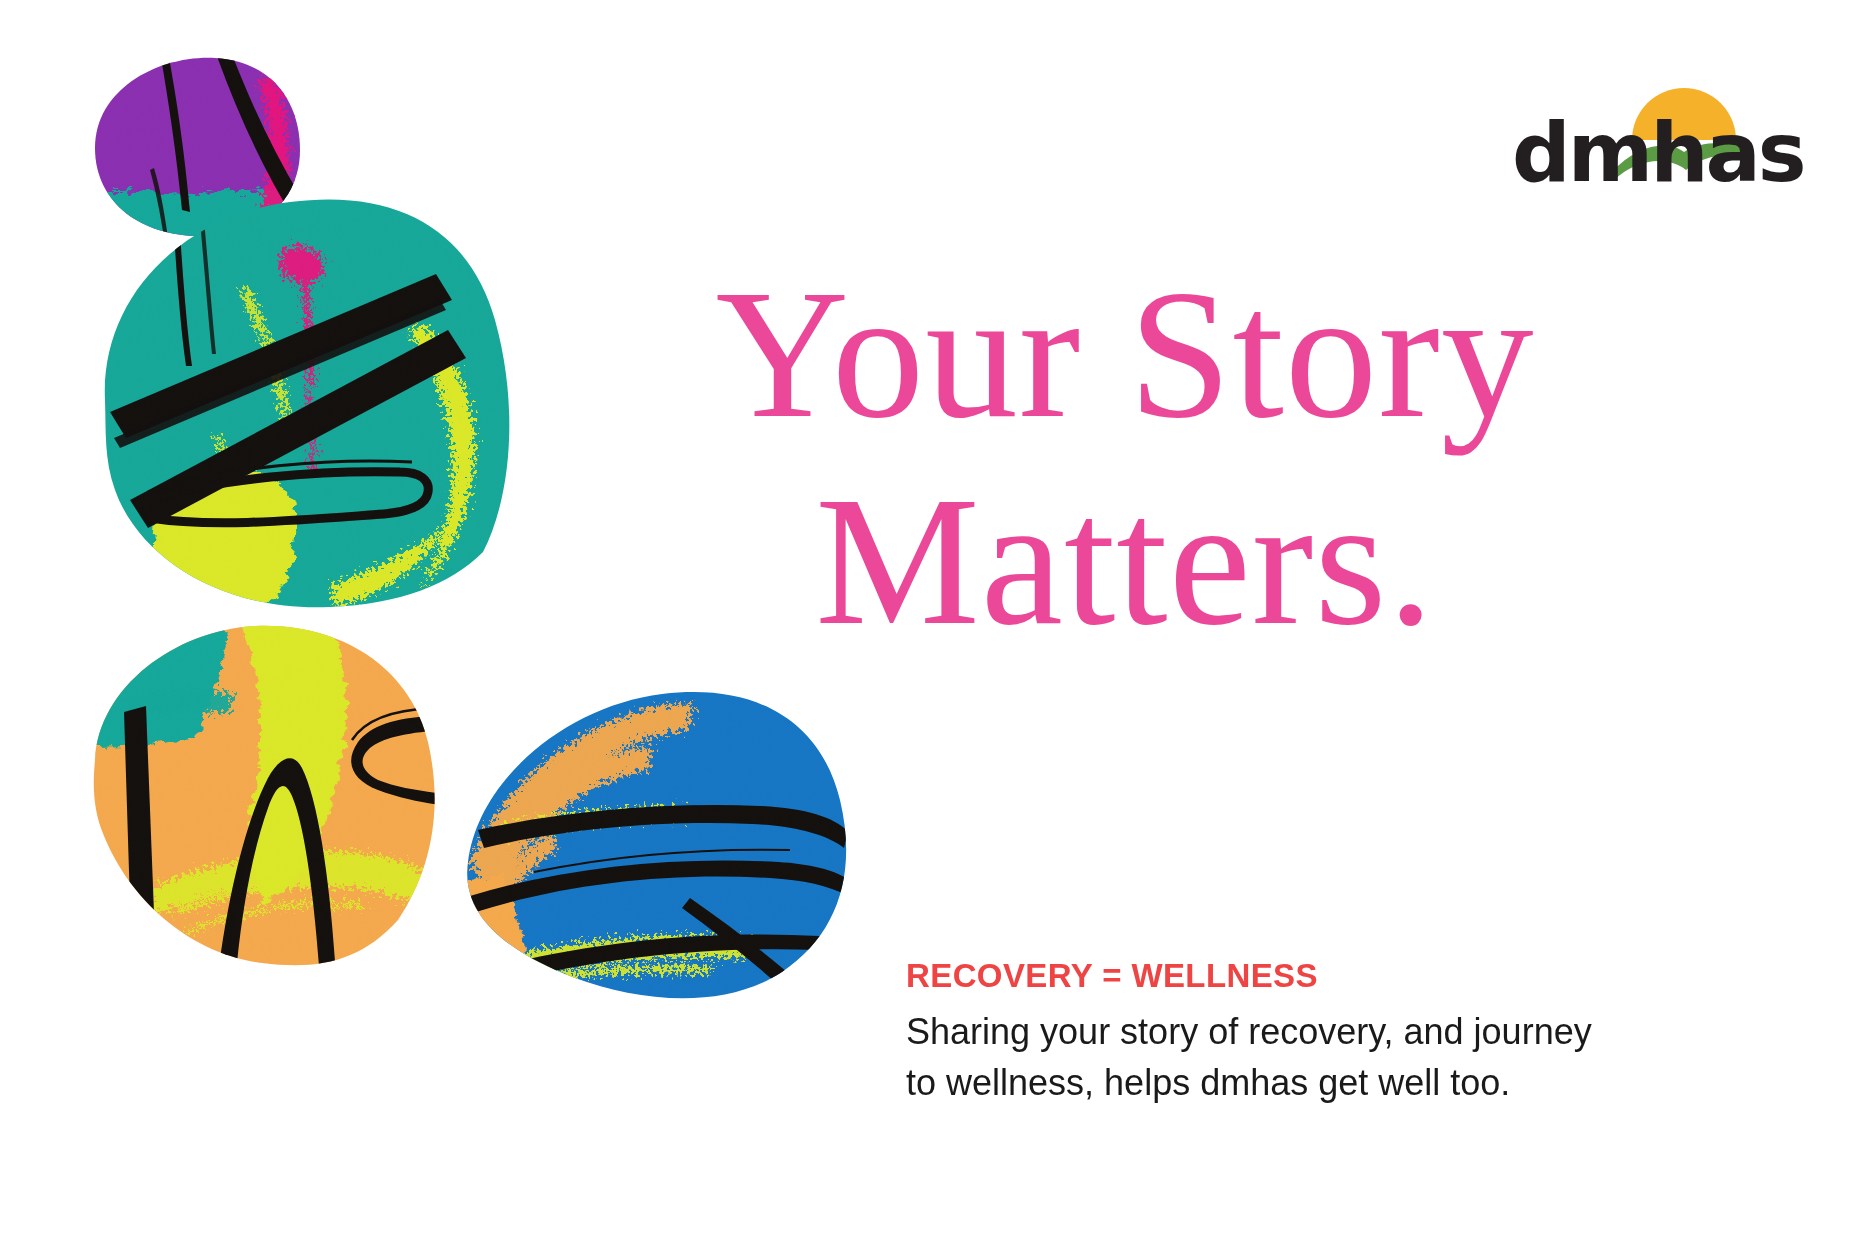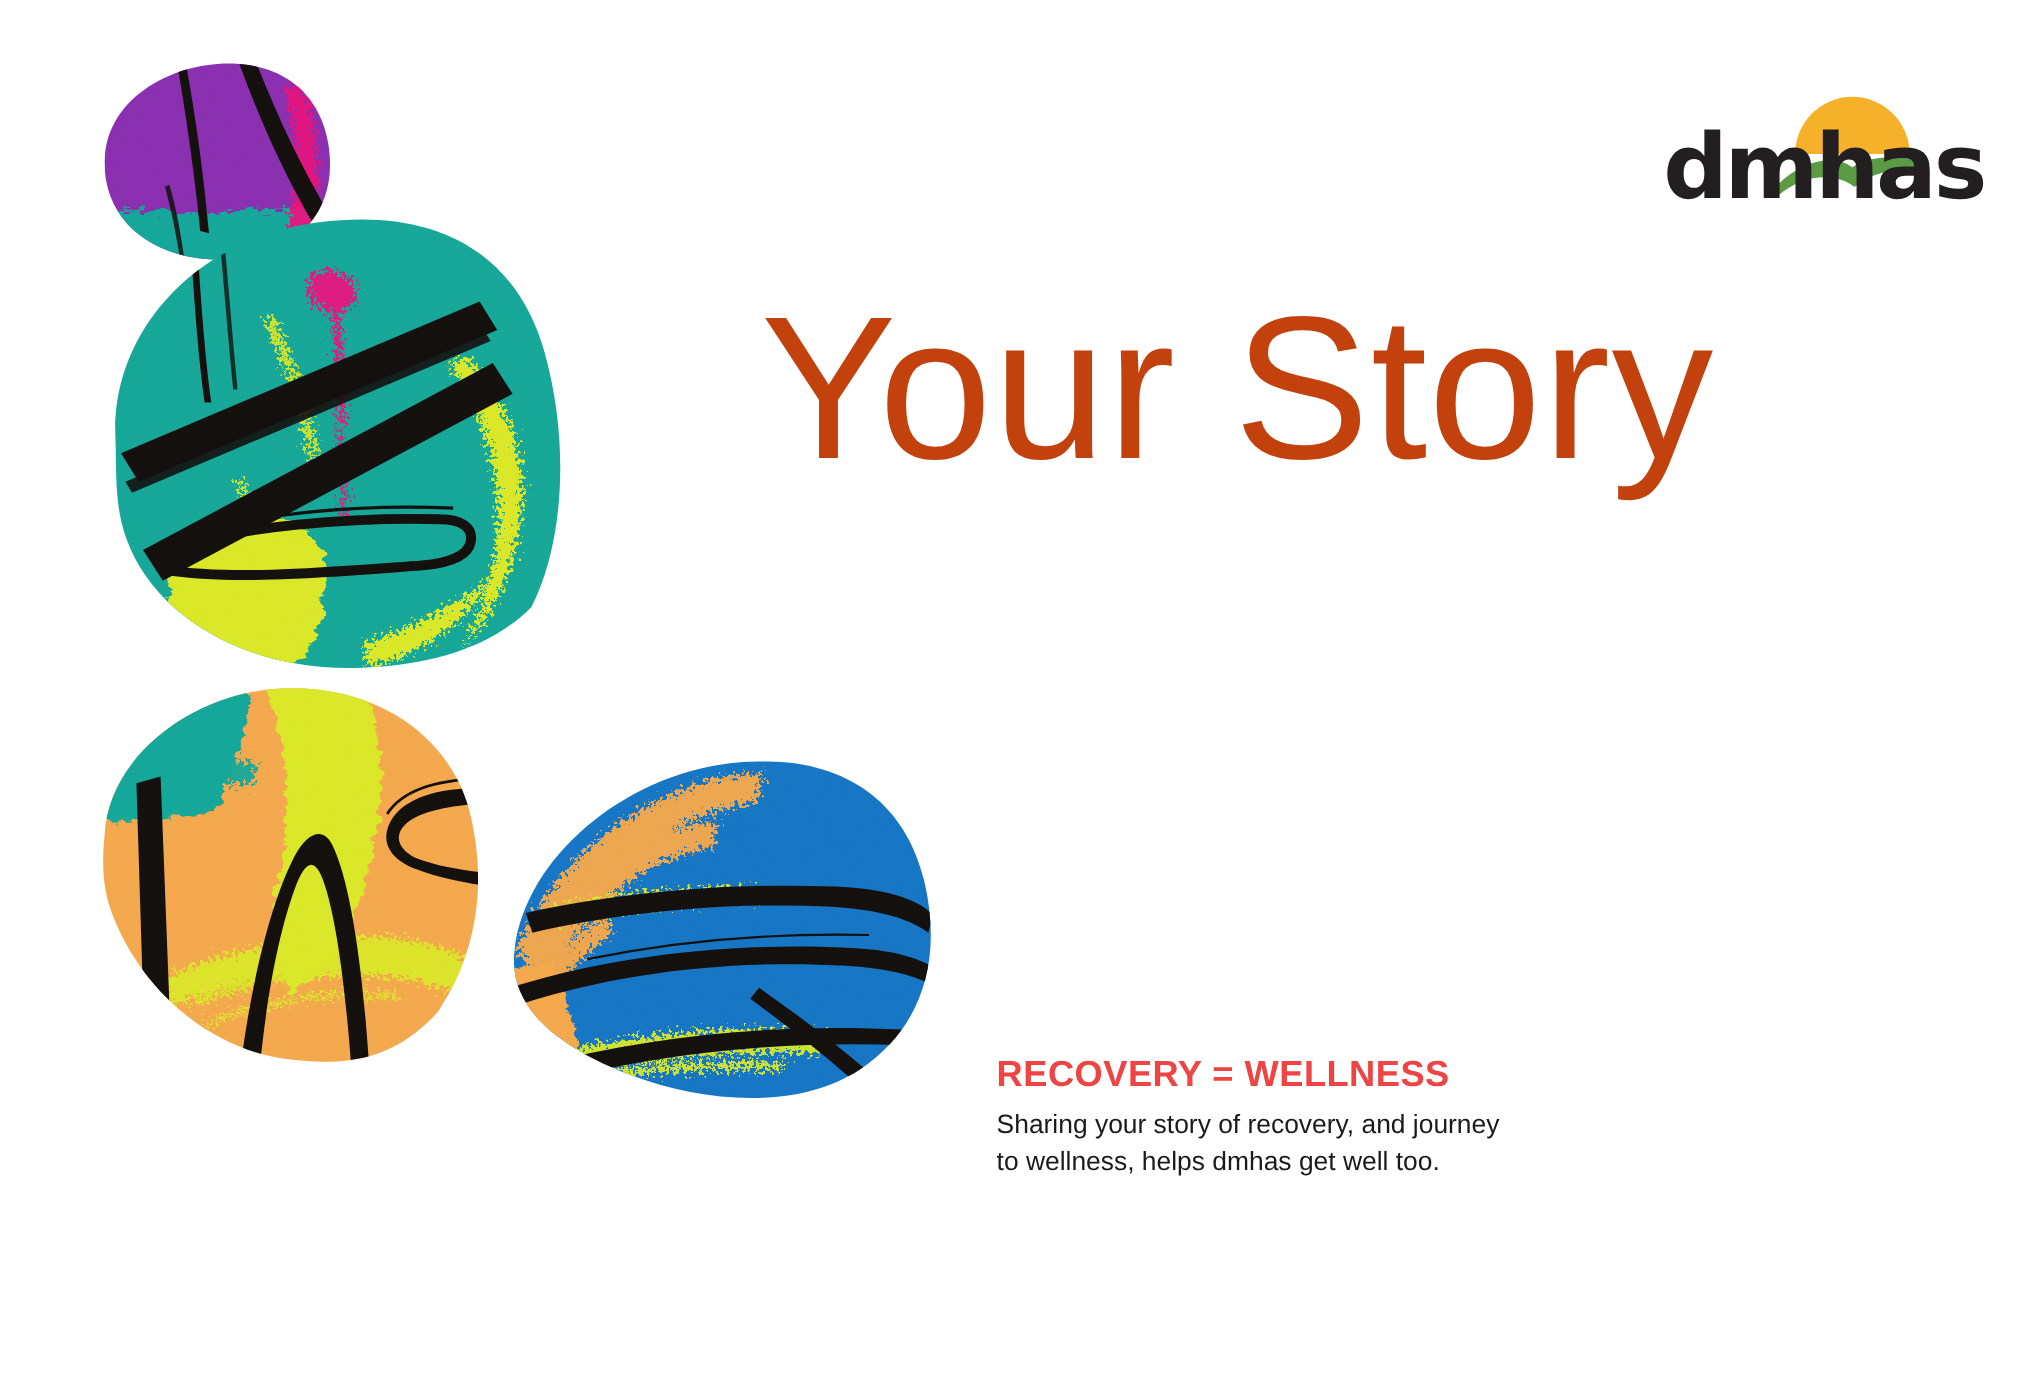--- a/index.html
+++ b/index.html
@@ -59,22 +59,22 @@
     text-align: left;
   }
 
   
   #headline {
     position: absolute;
     left: 560px;
     top: 250px;
     width: 1130px;
     text-align: center;
-    color: #c2410c;
-    font-family: Liberation Sans, sans-serif;
+    color: #ec4899;
+    font-family: Liberation Serif, serif;
     font-size: 185px;
     line-height: 1.12;
     font-weight: 400;
     letter-spacing: 1px;
   }
   #headline .hl-line { display: block; white-space: nowrap; }
 
   
   #tagline {
     position: absolute;
@@ -88,21 +88,21 @@
     font-weight: 700;
     font-size: 33px;
     letter-spacing: 0.4px;
     margin: 0 0 12px 0;
     line-height: 1.1;
   }
   #tagline .tag-body {
     color: #1a1a1a;
     font-family: "Liberation Sans", sans-serif;
     font-weight: 400;
-    font-size: 24px;
+    font-size: 36px;
     line-height: 1.42;
     margin: 0;
   }
   #tagline .tag-body span { display: block; white-space: nowrap; }
 </style>
 </head>
 <body>
 
 <div id="poster">
 
@@ -282,20 +282,21 @@
       <path d="M 120,62 A 52,52 0 0 1 224,62 Z" fill="#F5B12A"></path>
 
       <path d="M 100,94 C 126,66 156,62 172,74 C 186,64 214,62 236,70
                L 236,80 C 214,74 190,78 174,92 C 156,78 126,80 102,102 Z" fill="#5B9B44"></path>
     </svg>
     <div class="logo-word">dmhas</div>
   </div>
 
   <div id="headline">
     <span class="hl-line">Your Story</span>
+    <span class="hl-line">Matters.</span>
   </div>
 
   <div id="tagline">
     <p class="tag-head">RECOVERY = WELLNESS</p>
     <p class="tag-body">
       <span>Sharing your story of recovery, and journey</span>
       <span>to wellness, helps dmhas get well too.</span>
     </p>
   </div>
 

